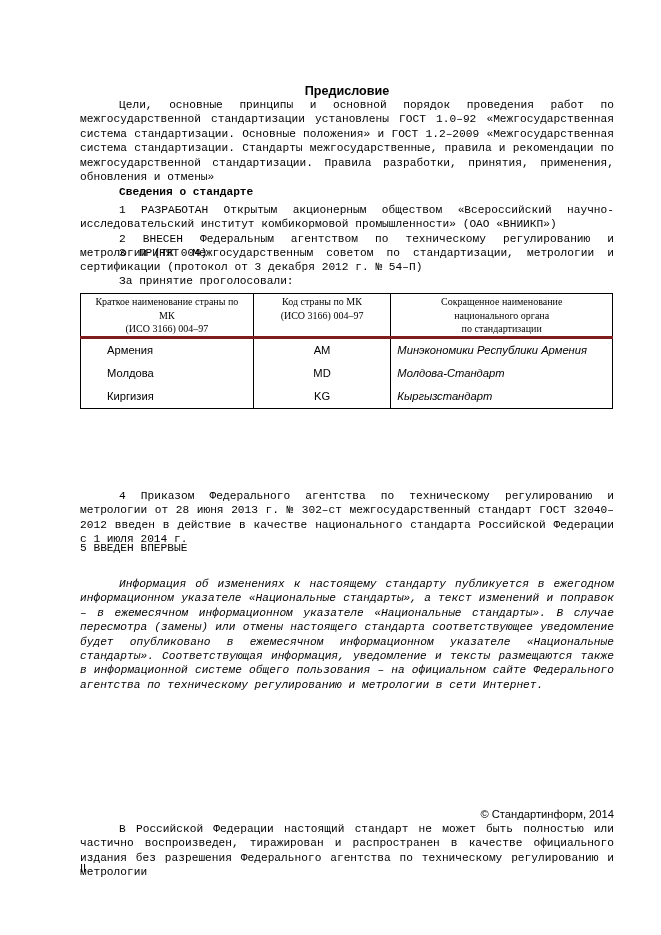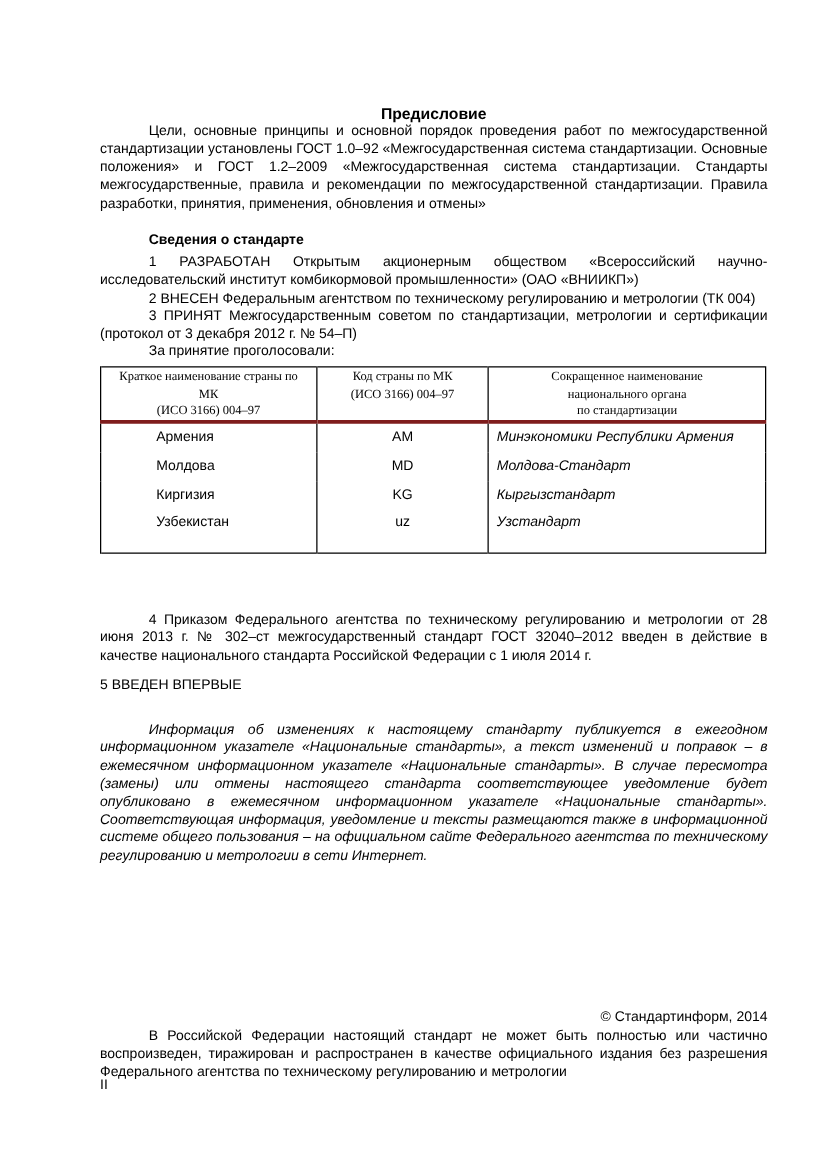--- a/index.html
+++ b/index.html
@@ -1,27 +1,27 @@
 <!DOCTYPE html>
 <html><head>
 <meta charset="utf-8">
 <style>
   html, body { margin: 0; padding: 0; background: #ffffff; }
   body { width: 661px; height: 935px; position: relative; overflow: hidden; color: #000; font-family: "Liberation Sans", sans-serif; font-size: 11.2px; }
   .page { position: absolute; left: 80px; top: 0; width: 534px; }
   .title { position: absolute; top: 84px; left: 0; width: 534px; text-align: center; font-weight: bold; font-size: 12.6px; }
-  .para { position: absolute; left: 0; width: 534px; text-align: justify; line-height: 14.4px; }
+  .para { position: absolute; left: 0; width: 534px; text-align: justify; line-height: 14.4px; font-family: Liberation Mono, monospace; }
   .indent { text-indent: 39px; }
   .bold { font-weight: bold; }
   .italic { font-style: italic; }
   .line { display: block; }
   table.vote { position: absolute; top: 293px; left: 0; width: 533px; border-collapse: collapse; border: 1.5px solid #000; }
   table.vote th { font-family: "Liberation Serif", serif; font-weight: normal; font-size: 10px; line-height: 13.5px; text-align: center; vertical-align: top; padding: 1px 2px 0 2px; border-left: 1px solid #000; border-right: 1px solid #000; border-bottom: 3px solid #7f1d1d; }
   table.vote td { font-size: 11.2px; height: 23px; vertical-align: middle; border-left: 1px solid #000; border-right: 1px solid #000; padding: 0; }
-  table.vote td.c1 { padding-left: 44px; margin-top: 40px; }
+  table.vote td.c1 { padding-left: 26px; margin-top: 40px; }
   table.vote td.c2 { text-align: center; }
   table.vote td.c3 { padding-left: 6px; font-style: italic; }
   table.vote tr.last td { height: 30px; vertical-align: top; padding-top: 4px; }
   .col1 { width: 173px; } .col2 { width: 138px; } .col3 { width: 222px; }
   .copyright { position: absolute; top: 808px; left: 0; width: 534px; text-align: right; }
   .pagenum { position: absolute; top: 862px; left: 0; }
 </style>
 </head>
 <body>
 
@@ -74,25 +74,20 @@
       <tr>
         <td class="c1">Молдова</td>
         <td class="c2">MD</td>
         <td class="c3">Молдова-Стандарт</td>
       </tr>
       <tr>
         <td class="c1">Киргизия</td>
         <td class="c2">KG</td>
         <td class="c3">Кыргызстандарт</td>
       </tr>
-      <tr class="last">
-        <td class="c1">Узбекистан</td>
-        <td class="c2">uz</td>
-        <td class="c3">Узстандарт</td>
-      </tr>
     </tbody>
   </table>
 
   <p class="para indent" style="top:489px; margin:0;">4 Приказом Федерального агентства по техническому регулированию и метрологии от 28 июня 2013 г. № 302–ст межгосударственный стандарт ГОСТ 32040–2012 введен в действие в качестве национального стандарта Российской Федерации с 1 июля 2014 г.</p>
 
   <div class="para" style="top:541px;">5 ВВЕДЕН ВПЕРВЫЕ</div>
 
   <p class="para indent italic" style="top:577px; margin:0;">Информация об изменениях к настоящему стандарту публикуется в ежегодном информационном указателе «Национальные стандарты», а текст изменений и поправок – в ежемесячном информационном указателе «Национальные стандарты». В случае пересмотра (замены) или отмены настоящего стандарта соответствующее уведомление будет опубликовано в ежемесячном информационном указателе «Национальные стандарты». Соответствующая информация, уведомление и тексты размещаются также в информационной системе общего пользования – на официальном сайте Федерального агентства по техническому регулированию и метрологии в сети Интернет.</p>
 
   <div class="copyright">© Стандартинформ, 2014</div>

